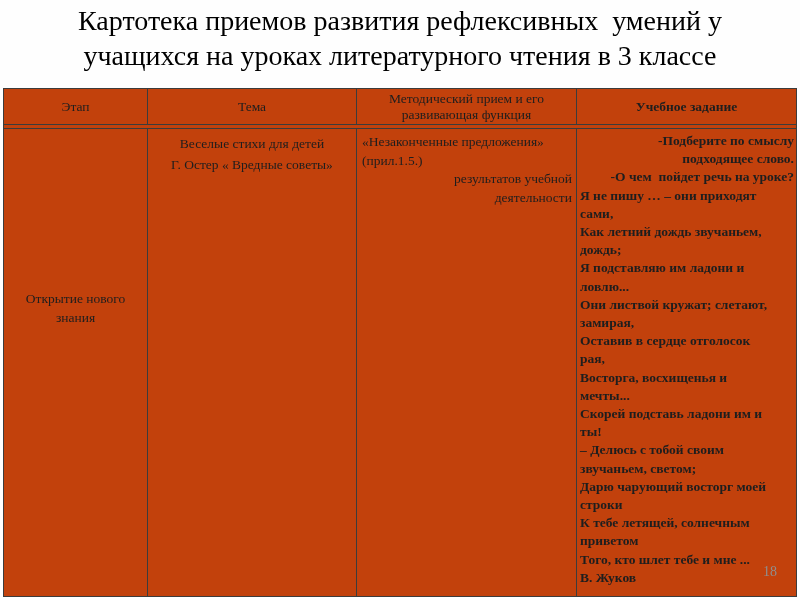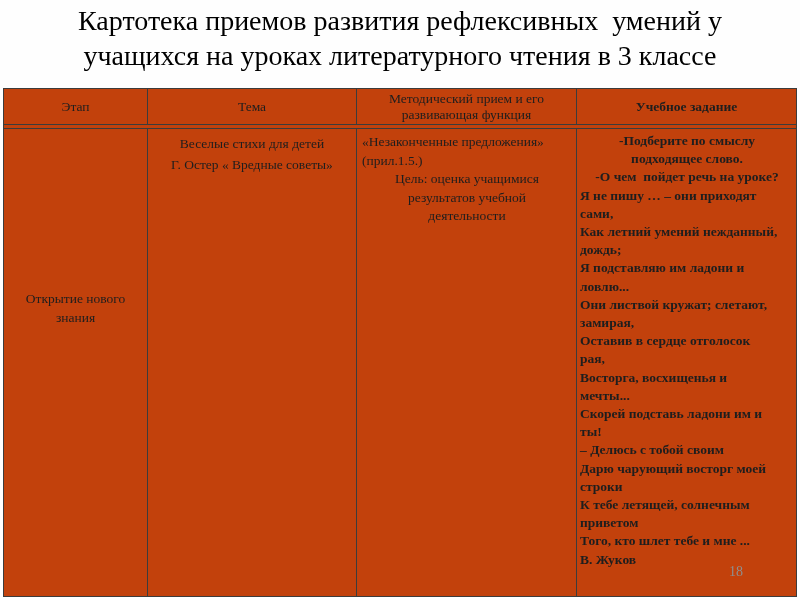--- a/index.html
+++ b/index.html
@@ -45,26 +45,26 @@
   }
 
   .td { box-sizing: border-box; font-size: 13.5px; }
 
   .cell-stage { text-align: center; padding-top: 160px; line-height: 19px; }
   .cell-theme { text-align: center; padding-top: 5px; line-height: 20.5px; }
   .cell-method { padding: 4px 4px 0 5px; line-height: 18.6px; }
   .cell-task { padding: 3px 2px 0 3px; line-height: 18.2px; }
 
   .lines-center { text-align: left; }
-  .lines-left { text-align: center; }
+  .lines-left { text-align: right; }
   .line { white-space: pre; }
 
   
   .page-num {
-    position: absolute; left: 729px; top: 564px;
+    position: absolute; left: 763px; top: 564px;
     font-size: 14px; color: #8f8f8f; line-height: 16px;
   }
 </style>
 </head>
 <body>
 
 <div class="slide">
 
   <div class="title">
       <div class="title-line">Картотека приемов развития рефлексивных  умений у</div>
@@ -93,48 +93,48 @@
           <div class="line">Веселые стихи для детей</div>
           <div class="line">Г. Остер « Вредные советы»</div>
         </div>
 
       <div class="td c3 vb cell-method">
         <div class="lines-center">
             <div class="line">«Незаконченные предложения»</div>
             <div class="line">(прил.1.5.)</div>
           </div>
         <div class="lines-left">
-            <div class="line">Цель: оценка учащимися</div>
             <div class="line">результатов учебной</div>
             <div class="line">деятельности</div>
           </div>
       </div>
 
       <div class="td c4 cell-task">
         <div class="lines-left">
             <div class="line">-Подберите по смыслу</div>
             <div class="line">подходящее слово.</div>
             <div class="line">-О чем  пойдет речь на уроке?</div>
           </div>
         <div class="lines-center">
             <div class="line">Я не пишу … – они приходят</div>
             <div class="line">сами,</div>
-            <div class="line">Как летний умений нежданный,</div>
+            <div class="line">Как летний дождь звучаньем,</div>
             <div class="line">дождь;</div>
             <div class="line">Я подставляю им ладони и</div>
             <div class="line">ловлю...</div>
             <div class="line">Они листвой кружат; слетают,</div>
             <div class="line">замирая,</div>
             <div class="line">Оставив в сердце отголосок</div>
             <div class="line">рая,</div>
             <div class="line">Восторга, восхищенья и</div>
             <div class="line">мечты...</div>
             <div class="line">Скорей подставь ладони им и</div>
             <div class="line">ты!</div>
             <div class="line">– Делюсь с тобой своим</div>
+            <div class="line">звучаньем, светом;</div>
             <div class="line">Дарю чарующий восторг моей</div>
             <div class="line">строки</div>
             <div class="line">К тебе летящей, солнечным</div>
             <div class="line">приветом</div>
             <div class="line">Того, кто шлет тебе и мне ...</div>
             <div class="line">В. Жуков</div>
           </div>
       </div>
 
     </div>

